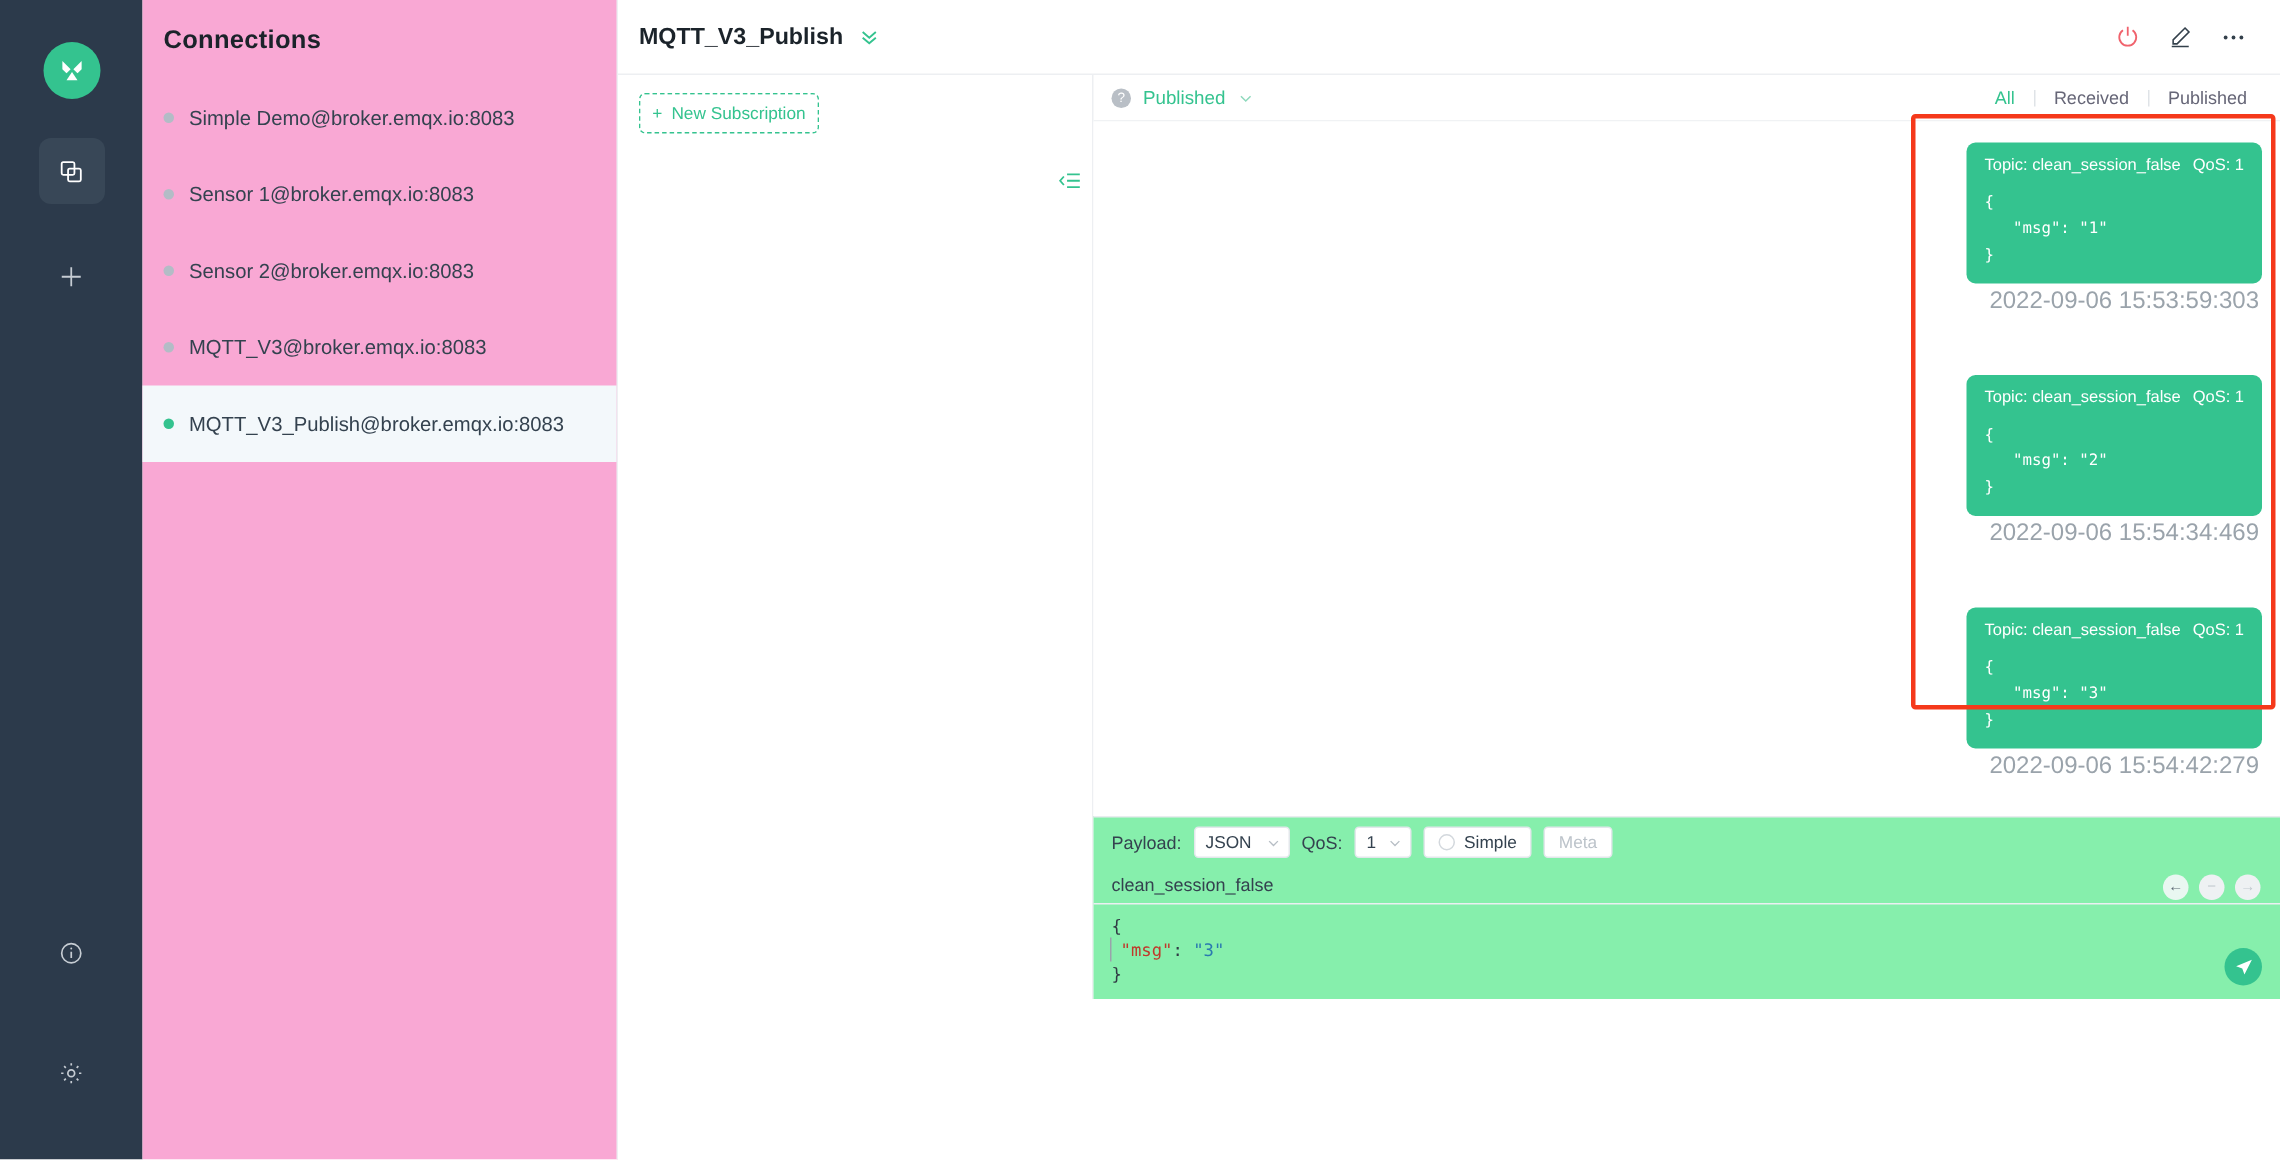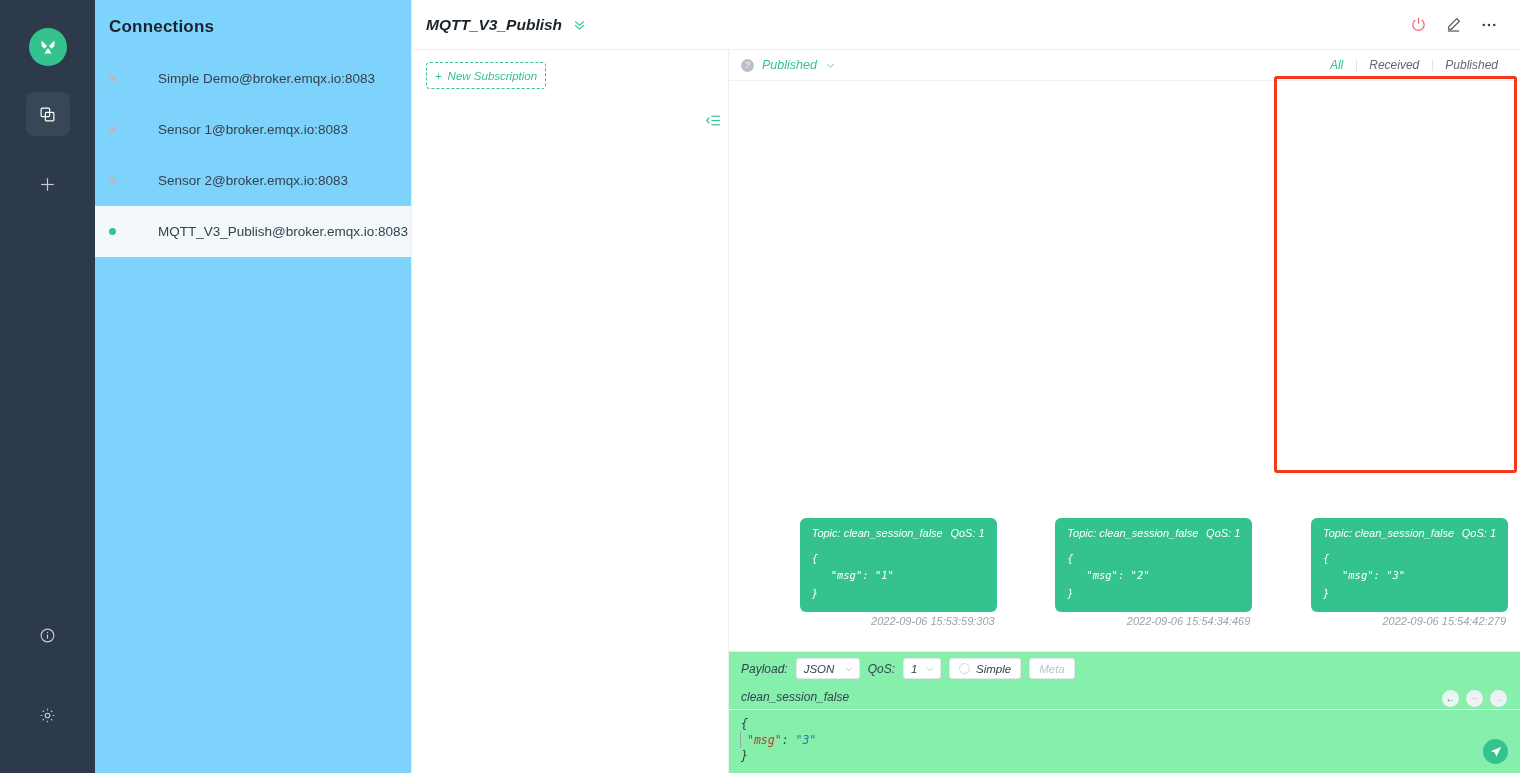--- a/index.html
+++ b/index.html
@@ -31,41 +31,41 @@
     color: #ffffff;
   }
   .rail-btn.active { background: #384757; }
   .rail-spacer { flex: 1 1 auto; }
   .rail-bottom { margin-bottom: 36px; display:flex; flex-direction:column; align-items:center; }
   .rail-bottom .rail-btn { margin-top: 36px; }
 
   
   .connections {
     width: 317px; flex: 0 0 317px; height: 773px;
-    background: #7dd3fc;
+    background: #f9a8d4;
     border-right: 1px solid #edeff2;
   }
   .connections-title {
     font-size: 17px; font-weight: bold; color: #1b232a;
     padding: 17px 0 0 14px; letter-spacing: .2px;
   }
   .conn-list { margin-top: 16px; }
   .conn-item {
     height: 51px; display: flex; align-items: center;
-    padding-left: 14px; font-size: 13.5px; color: #34424f; gap: 32px;
+    padding-left: 14px; font-size: 13.5px; color: #34424f;
   }
   .conn-item.selected { background: #f3f8fb; }
   .conn-dot {
     width: 7px; height: 7px; border-radius: 50%;
     background: #b3bcc6; margin-right: 10px; flex: 0 0 7px;
   }
   .conn-item.selected .conn-dot { background: #34c38f; }
 
   
-  .main { flex: 1 1 auto; height: 773px; display: flex; flex-direction: column; position: relative; font-style: italic; }
+  .main { flex: 1 1 auto; height: 666px; display: flex; flex-direction: column; position: relative; }
   .main-header {
     height: 50px; flex: 0 0 50px;
     border-bottom: 1px solid #edeff2;
     display: flex; align-items: center;
     padding: 0 22px 0 14px;
     background: #fff;
   }
   .main-title { font-size: 15.5px; font-weight: bold; color: #1b232a; }
   .title-chevron { margin-left: 10px; display: flex; align-items: center; }
   .header-spacer { flex: 1 1 auto; }
@@ -113,42 +113,42 @@
   .msgs-tabs .tab + .tab::before {
     content: ""; position: absolute; left: 0; top: 2px;
     height: 11px; width: 1px; background: #dfe3e7;
   }
   .msgs-tabs .tab.active { color: #34c38f; }
   .msgs-tabs .tab:last-child { padding-right: 0; }
 
   .msgs-scroll {
     flex: 1 1 auto; overflow: hidden; position: relative;
     background: #fff; padding: 14px 12px 6px 12px;
-    display: flex; flex-direction: row; align-items: flex-end;
+    display: flex; flex-direction: column; align-items: flex-end; justify-content: space-between;
   }
   .msg-block { width: 100%; display: flex; flex-direction: column; align-items: flex-end; }
   .bubble {
     background: #34c38f; color: #ffffff;
     border-radius: 6px;
     padding: 9px 12px 10px 12px;
     width: 197px;
     margin-bottom: 3px;
   }
   .bubble-head {
     display: flex; align-items: baseline;
     font-size: 11px; margin-bottom: 11px;
   }
   .bubble-topic { white-space: nowrap; }
   .bubble-qos { margin-left: auto; white-space: nowrap; }
   .bubble-payload {
     font-family: "DejaVu Sans Mono", "Liberation Mono", monospace;
     font-size: 10.5px; line-height: 1.65; white-space: pre;
   }
   .msg-time {
-    font-size: 11px; color: #9aa3ab;
+    font-size: 16px; color: #9aa3ab;
     margin: 0 2px 18px 0;
   }
 
   
   .publish {
     flex: 0 0 122px; height: 122px;
     border-top: 1px solid #e9ecef;
     background: #86efac; position: relative;
   }
   .pub-options {
@@ -272,20 +272,24 @@
         <span class="conn-dot"></span>
         <span>Simple Demo@broker.emqx.io:8083</span>
       </div>
       <div class="conn-item">
         <span class="conn-dot"></span>
         <span>Sensor 1@broker.emqx.io:8083</span>
       </div>
       <div class="conn-item">
         <span class="conn-dot"></span>
         <span>Sensor 2@broker.emqx.io:8083</span>
+      </div>
+      <div class="conn-item">
+        <span class="conn-dot"></span>
+        <span>MQTT_V3@broker.emqx.io:8083</span>
       </div>
       <div class="conn-item selected">
         <span class="conn-dot"></span>
         <span>MQTT_V3_Publish@broker.emqx.io:8083</span>
       </div>
     </div>
   </div>
 
   <div class="main">
 

